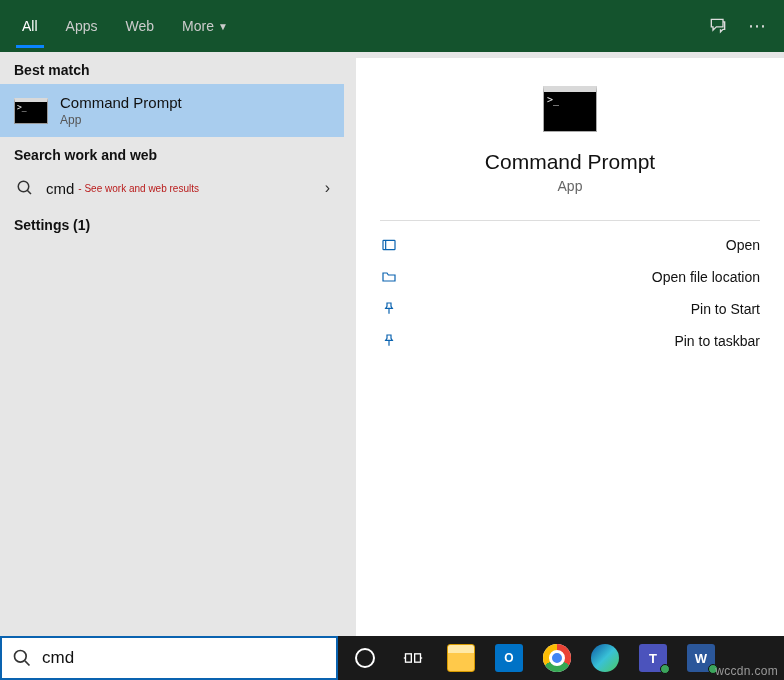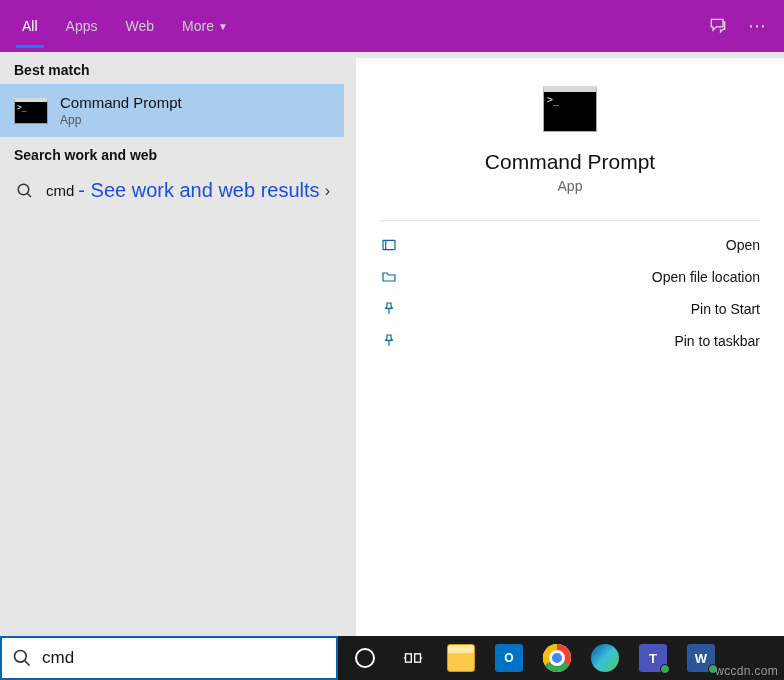--- a/index.html
+++ b/index.html
@@ -1,19 +1,19 @@
 <!DOCTYPE html>
 <html><head>
 <meta charset="utf-8">
 <style>
   * { box-sizing: border-box; margin: 0; padding: 0; font-family: "Segoe UI", Arial, sans-serif; }
   body { width: 784px; height: 680px; background: #fff; overflow: hidden; position: relative; }
 
   
-  .topbar { height: 52px; background: #a21caf; display: flex; align-items: center; padding: 0 8px; }
+  .topbar { height: 52px; background: #14532d; display: flex; align-items: center; padding: 0 8px; }
   .tab { color: #ccc; font-size: 14px; padding: 14px 14px; cursor: pointer; position: relative; display: flex; align-items: center; gap: 4px; }
   .tab.active { color: #fff; font-weight: 500; }
   .tab.active::after { content: ""; position: absolute; left: 8px; right: 8px; bottom: 0; height: 3px; background: #0a84ff; }
   .tab .chev { font-size: 10px; }
   .spacer { flex: 1; }
   .topicon { color: #ddd; font-size: 18px; padding: 0 10px; cursor: pointer; }
 
   
   .main { display: flex; height: 584px; background: #e6e6e6; }
   .left { width: 344px; background: #e6e6e6; display: flex; flex-direction: column; }
@@ -24,21 +24,21 @@
   .result-row { display: flex; align-items: center; padding: 10px 14px; cursor: pointer; }
   .result-row.selected { background: #a9cdee; }
   .cmd-icon { width: 34px; height: 26px; background: #000; border-top: 4px solid #d9d9d9; border-left: 1px solid #999; border-right: 1px solid #999; border-bottom: 1px solid #999; margin-right: 12px; position: relative; }
   .cmd-icon::before { content: ">_"; color: #eee; font-size: 8px; position: absolute; top: 1px; left: 2px; font-family: monospace; }
   .result-title { font-size: 15px; color: #111; }
   .result-sub { font-size: 12px; color: #555; margin-top: 2px; }
 
   .search-row { display: flex; align-items: center; padding: 10px 14px; cursor: pointer; }
   .search-row .ico { width: 22px; display:flex; justify-content:center; color:#333; margin-right: 10px; }
   .search-row .txt { font-size: 15px; color: #111; }
-  .search-row .hint { font-size: 20px; color: #1d4ed8; margin-left: 4px; }
+  .search-row .hint { font-size: 10px; color: #b91c1c; margin-left: 4px; }
   .search-row .arrow { margin-left: auto; color: #333; font-size: 16px; }
 
   
   .preview-icon-wrap { display:flex; justify-content:center; padding: 28px 0 14px; }
   .preview-icon { width: 54px; height: 46px; background: #000; border-top: 6px solid #d9d9d9; border-left: 1px solid #aaa; border-right: 1px solid #aaa; border-bottom: 1px solid #aaa; position: relative; }
   .preview-icon::before { content: ">_"; color: #eee; font-size: 10px; position: absolute; top: 2px; left: 3px; font-family: monospace; }
   .preview-title { text-align: center; font-size: 21px; font-weight: 400; color: #111; padding: 4px 0; }
   .preview-sub { text-align: center; font-size: 14px; color: #666; padding-bottom: 18px; }
   .divider { height: 1px; background: #ddd; margin: 8px 24px; }
 
@@ -110,20 +110,21 @@
         <svg width="18" height="18" viewBox="0 0 24 24" fill="none" stroke="#333" stroke-width="2">
             <circle cx="10" cy="10" r="7"></circle>
             <line x1="20" y1="20" x2="15" y2="15"></line>
           </svg>
       </span>
       <span class="txt">cmd</span>
       <span class="hint">- See work and web results</span>
       <span class="arrow">›</span>
     </div>
 
+    <div class="section-label">Settings (1)</div>
   </div>
 
   <div class="right">
     <div class="preview-icon-wrap">
       <div class="preview-icon"></div>
     </div>
     <div class="preview-title">Command Prompt</div>
     <div class="preview-sub">App</div>
     <div class="divider"></div>
 

